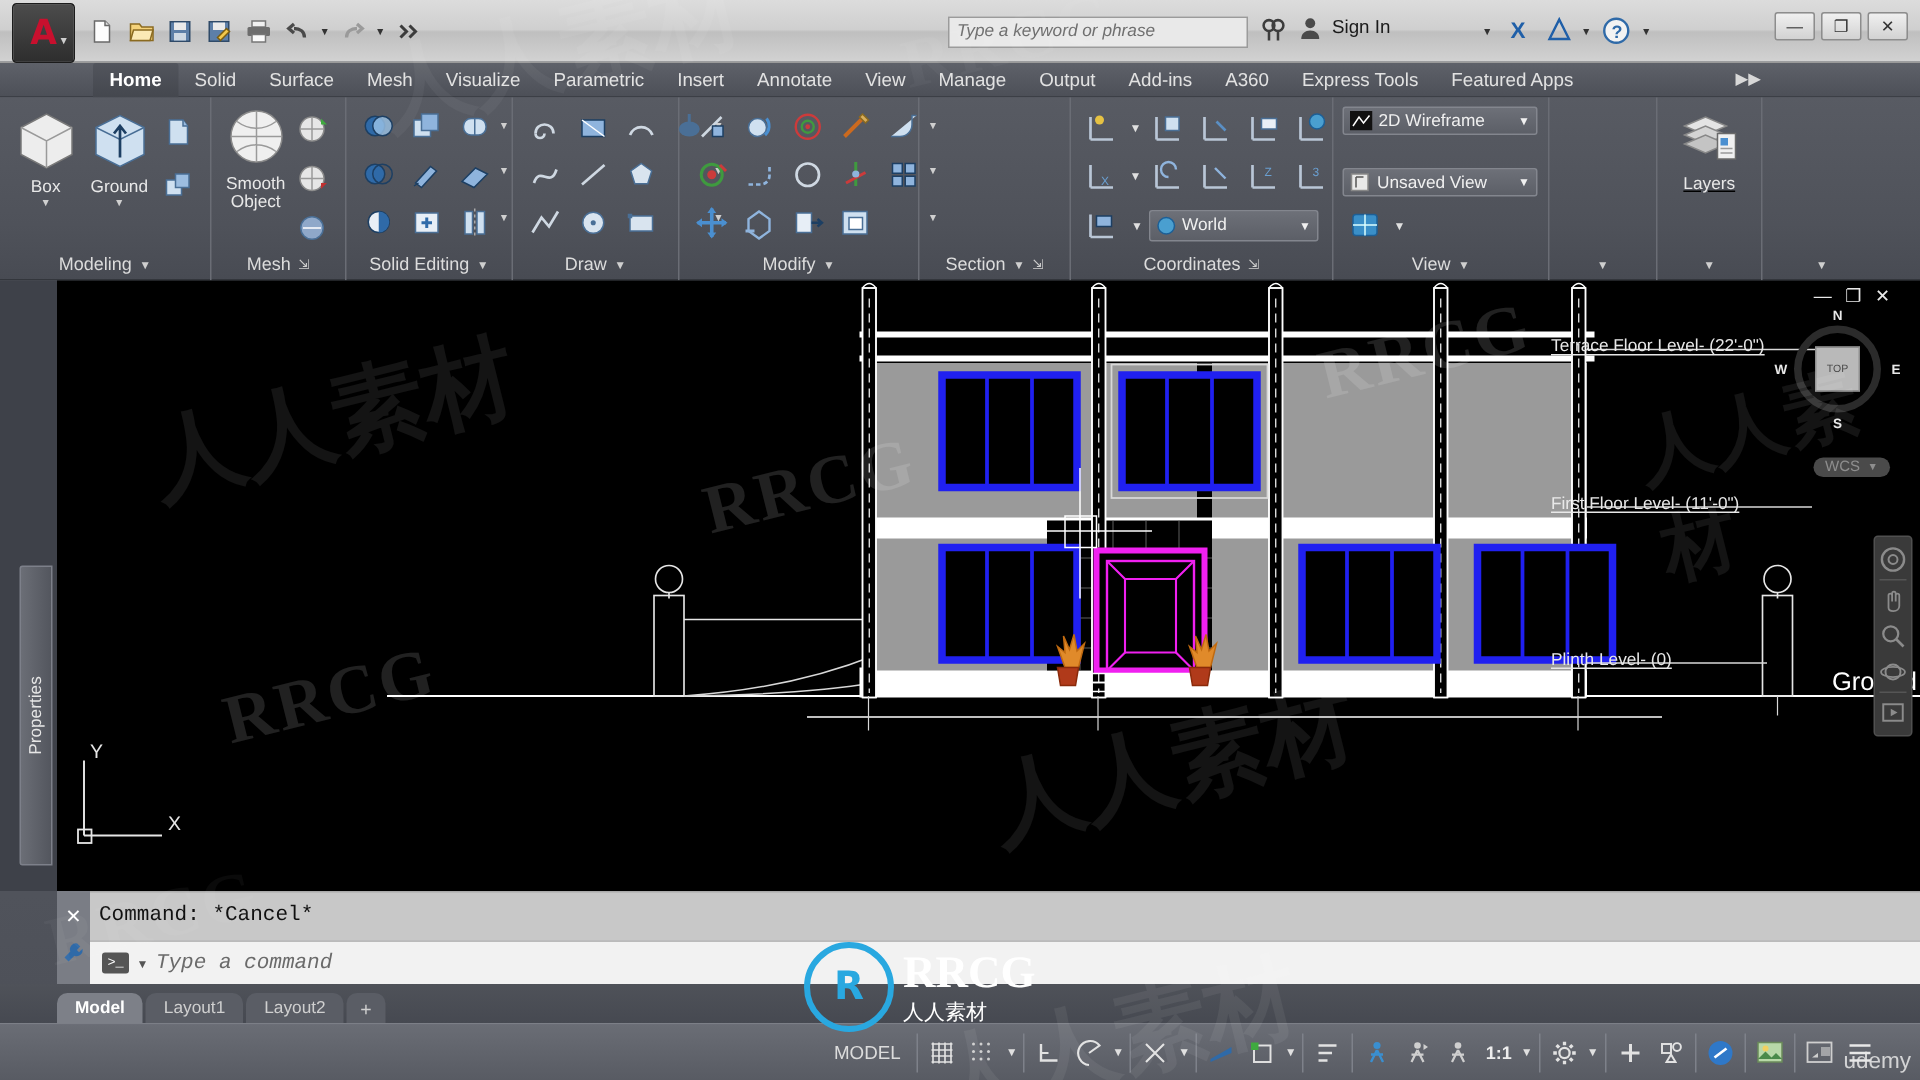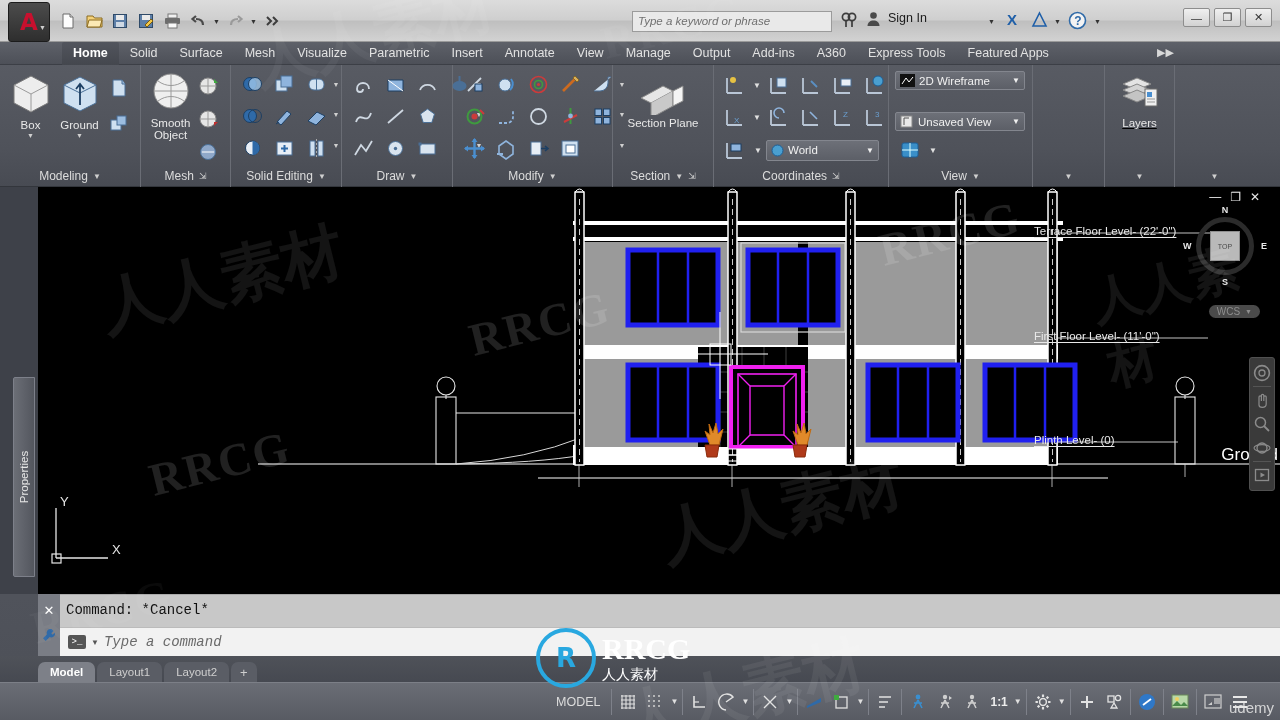--- a/index.html
+++ b/index.html
@@ -724,30 +724,20 @@
           <span>▼</span>
         </div>
       </div>
       <div class="label">
         <span>Modify</span>
         <span class="car">▼</span>
       </div>
     </div>
 
     <div class="panel" style="width:101px;">
-      <div class="body" style="justify-content:center;">
-        <div class="bigbtn" style="width:84px;">
-          <svg width="56" height="44" viewBox="0 0 56 44">
-              <path d="M6 27l22-12 10 5-22 12z" fill="#e6e6e6" stroke="#888"></path>
-              <path d="M38 20v15l-22 12V32" fill="#c9c9c9" stroke="#888"></path>
-              <path d="M38 20l10-5v15l-10 5z" fill="#f4f4f4" stroke="#888"></path>
-            </svg>
-          <span class="cap">Section Plane</span>
-        </div>
-      </div>
       <div class="label">
         <span>Section</span>
         <span class="car">▼</span>
         <span class="diag">⇲</span>
       </div>
     </div>
 
     <div class="panel" style="width:175px;">
       <div class="body" style="flex-direction:column;padding-top:5px;">
         <div style="display:flex;gap:2px;align-items:center;">

